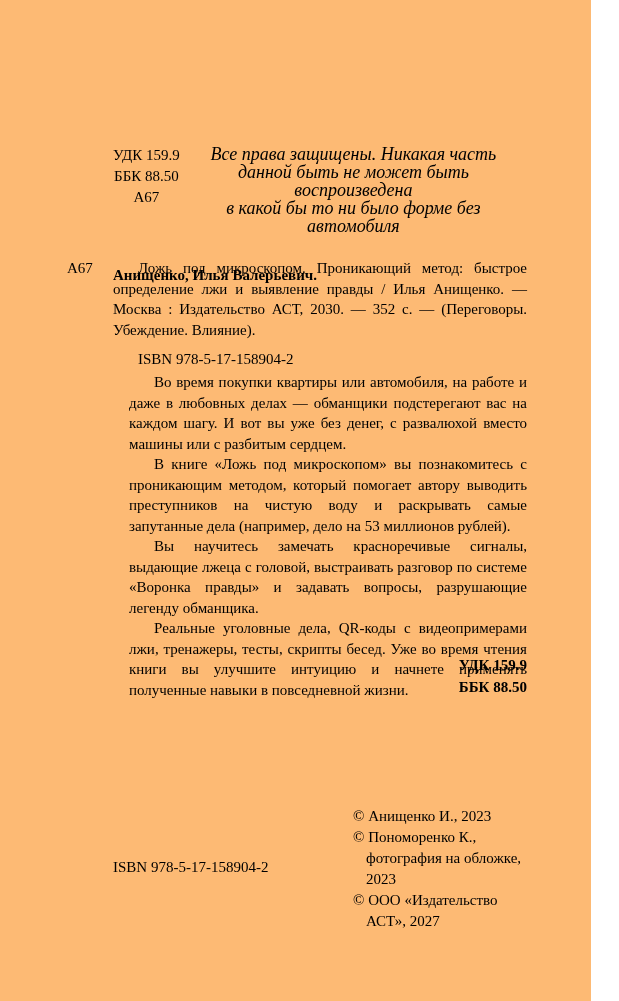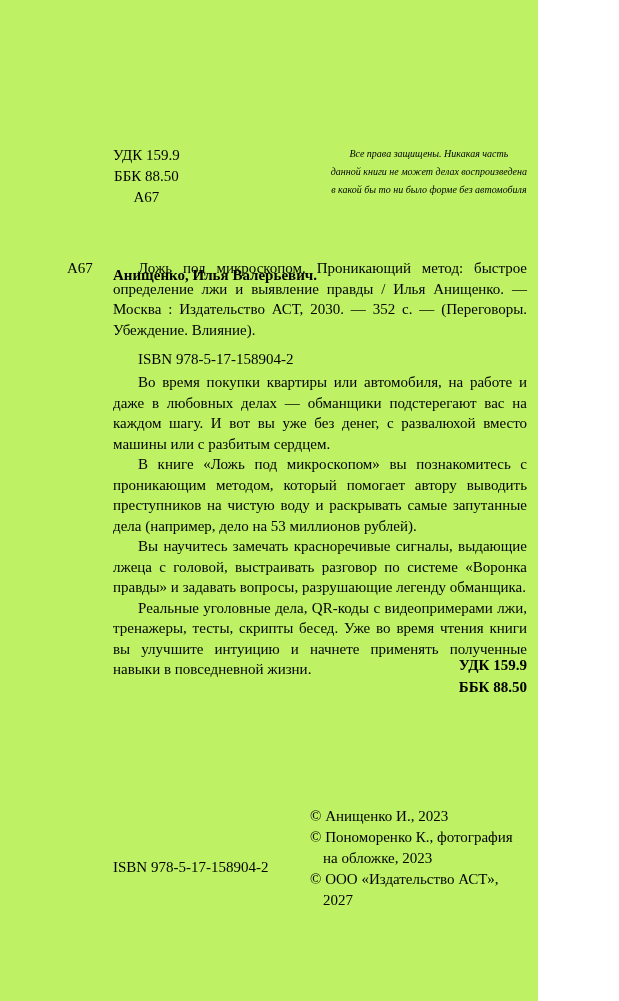--- a/index.html
+++ b/index.html
@@ -4,68 +4,68 @@
 <style>
   * { margin: 0; padding: 0; box-sizing: border-box; }
   html, body { background: #ffffff; }
   body {
     width: 619px; height: 1001px;
     font-family: "Liberation Serif", "DejaVu Serif", serif;
     color: #000000;
     font-size: 15px;
     line-height: 20.5px;
   }
-  .page { position: relative; width: 538px; height: 1001px; background: #bef264; overflow: hidden; }
+  .page { position: relative; width: 591px; height: 1001px; background: #fdba74; overflow: hidden; }
   .block { position: absolute; left: 113px; width: 414px; }
 
   
   .header { top: 145px; display: flex; justify-content: space-between; align-items: flex-start; }
   .codes-top { text-align: center; line-height: 21px; white-space: nowrap; }
   .rights-notice {
     text-align: center; font-style: italic;
-    font-size: 10px; line-height: 18px;
+    font-size: 18px; line-height: 18px;
   }
 
   .author-heading { top: 237px; font-weight: bold; margin-top: 28px; }
 
   .biblio { top: 258px; position: absolute; }
   .biblio .hang-code { position: absolute; left: -46px; top: 0; }
   .biblio p { text-align: justify; text-indent: 25px; hyphens: auto; }
 
   .isbn-mid { top: 349px; padding-left: 25px; }
 
   .annotation { top: 372px; }
-  .annotation p { text-align: justify; text-indent: 25px; hyphens: auto; }
+  .annotation p { text-align: justify; text-indent: 25px; hyphens: auto; margin-left: 16px; }
 
   .codes-bottom { top: 654px; text-align: right; font-weight: bold; line-height: 22px; }
 
   .maket { top: 733px; text-align: center; }
 
   .bottom-isbn { top: 857px; white-space: nowrap; }
 
   .copyrights {
     position: absolute; left: 310px; top: 806px; width: 220px;
     line-height: 21px;
   }
-  .copyright-line { padding-left: 13px; text-indent: -13px; }
+  .copyright-line { padding-left: 13px; text-indent: -13px; margin-left: 43px; }
 </style>
 </head>
 <body>
 
 <div class="page">
 
   <div class="block header">
     <div class="codes-top">
       <div>УДК 159.9</div>
       <div>ББК 88.50</div>
       <div>А67</div>
     </div>
     <div class="rights-notice">
       <div>Все права защищены. Никакая часть</div>
-      <div>данной книги не может делах воспроизведена</div>
+      <div>данной быть не может быть воспроизведена</div>
       <div>в какой бы то ни было форме без автомобиля</div>
     </div>
   </div>
 
   <div class="block author-heading">Анищенко, Илья Валерьевич.</div>
 
   <div class="block biblio">
     <span class="hang-code">А67</span>
     <p>Ложь под микроскопом. Проникающий метод: быстрое определение лжи и выявление правды / Илья Анищенко. — Москва : Издательство АСТ, 2030. — 352 с. — (Переговоры. Убеждение. Влияние).</p>
   </div>

